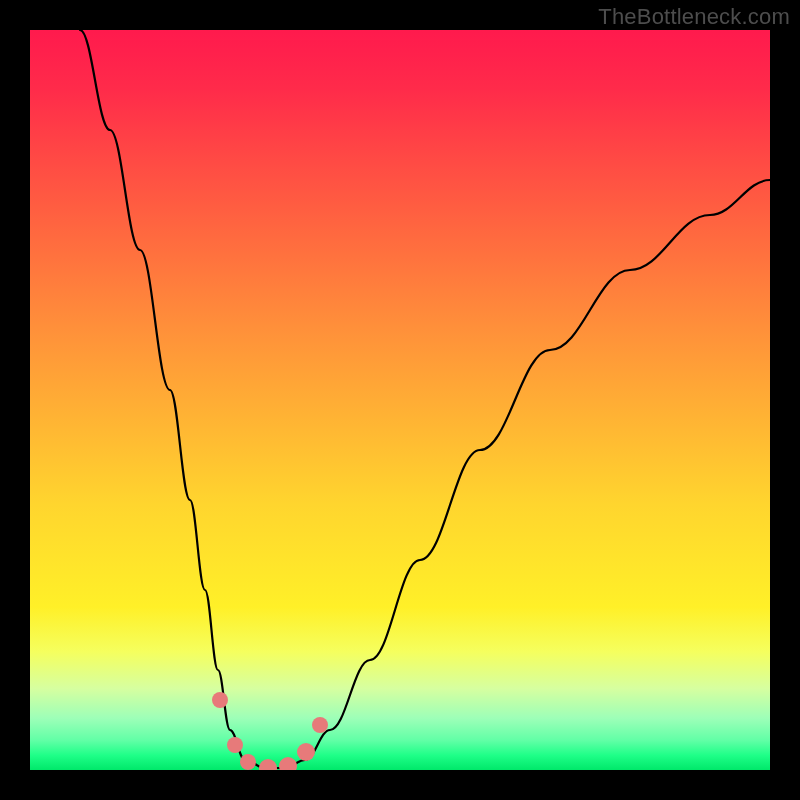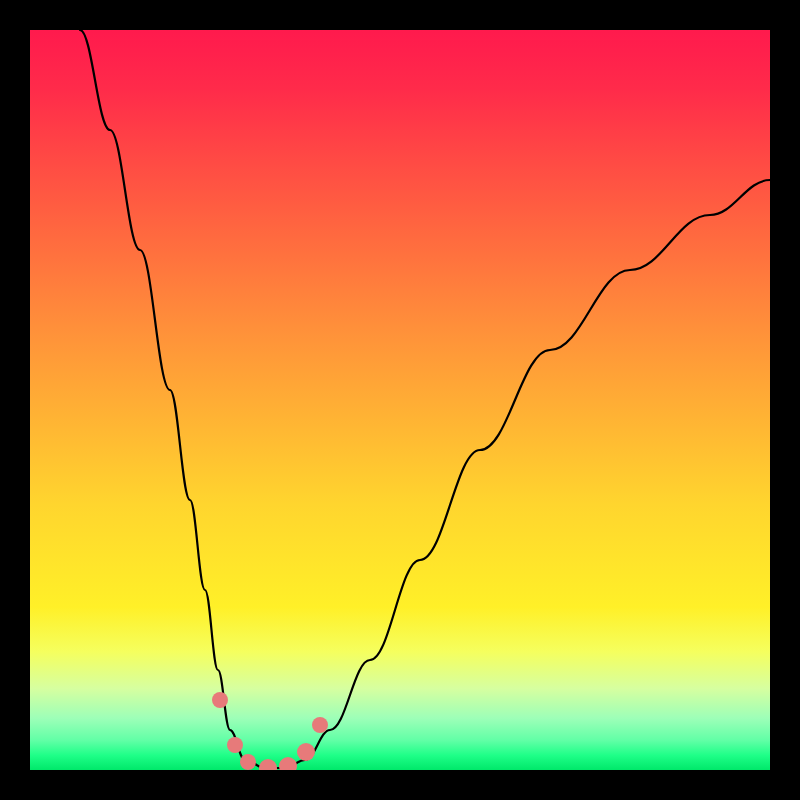--- a/index.html
+++ b/index.html
@@ -61,20 +61,21 @@
     font-weight: 500;
     letter-spacing: 0.2px;
     user-select: none;
   }
 </style>
 </head>
 <body>
 
 <div class="frame">
 
+  <div class="watermark">TheBottleneck.com</div>
 
   <div class="plot-area">
     <div class="gradient"></div>
 
     <svg class="curve-svg" viewBox="0 0 740 740" preserveAspectRatio="none">
       <path id="curve-path" fill="none" stroke="#000" stroke-width="2.2" stroke-linecap="round" d="M 50 0 C 62 0, 68 100, 80 100 C 92 100, 98 220, 110 220 C 122 220, 128 360, 140 360 C 148 360, 152 470, 160 470 C 166 470, 169 560, 175 560 C 180.2 560, 182.8 640, 188 640 C 192.8 640, 195.2 700, 200 700 C 206 700, 209 730, 215 730 C 223 730, 227 738, 235 738 C 243 738, 247 738, 255 738 C 263 738, 267 730, 275 730 C 285 730, 290 700, 300 700 C 316 700, 324 630, 340 630 C 360 630, 370 530, 390 530 C 414 530, 426 420, 450 420 C 478 420, 492 320, 520 320 C 552 320, 568 240, 600 240 C 632 240, 648 185, 680 185 C 704 185, 716 150, 740 150"></path>
       <g id="marker-layer">
           <circle cx="190" cy="670" r="8" fill="#e77a7a"></circle>
           <circle cx="205" cy="715" r="8" fill="#e77a7a"></circle>
           <circle cx="218" cy="732" r="8" fill="#e77a7a"></circle>

